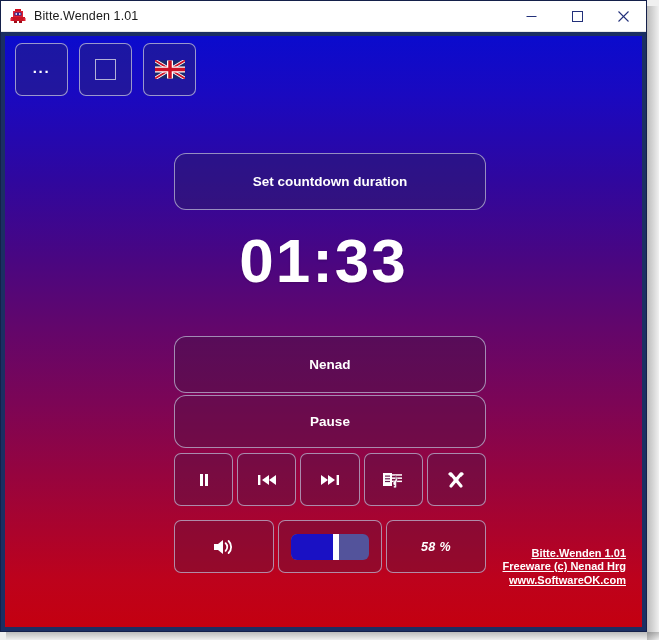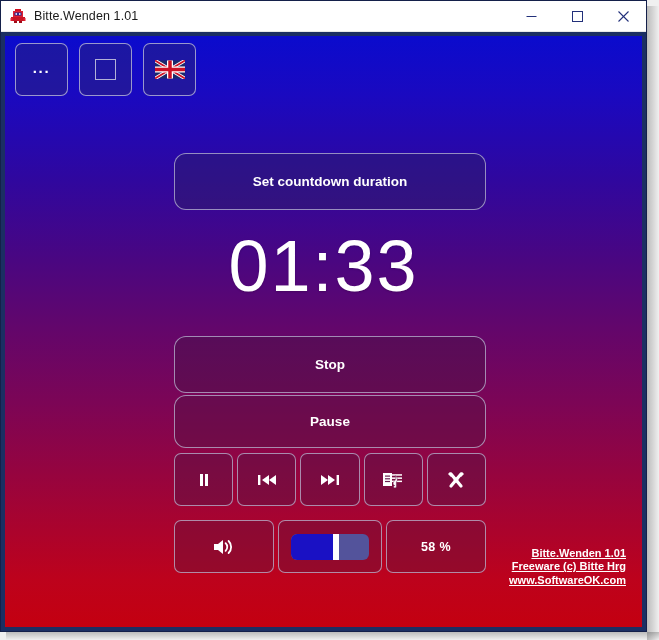--- a/index.html
+++ b/index.html
@@ -104,21 +104,21 @@
   }
 
   #btn-setduration { top:117px; height:57px; }
   #btn-stop   { top:300px; height:57px; background:rgba(70,22,70,0.42); }
   #btn-pause  { top:359px; height:53px; background:rgba(78,22,68,0.42);align-items:center; }
 
   
   #countdown {
     position:absolute; left:0; right:0; top:194px;
     text-align:center;
-    font-size:72px; font-weight:normal; color:#ffffff;
+    font-size:62px; font-weight:bold; color:#ffffff;
     letter-spacing:2px; line-height:1;
     text-shadow:0 1px 2px rgba(0,0,0,0.18);
   }
 
   
   #media-row {
     position:absolute; left:169px; top:417px;
     width:312px; height:53px;
     display:flex; gap:4px;
   }
@@ -160,21 +160,21 @@
     width:58%;
     background:#1a11c4;
     border-radius:6px 0 0 6px;
   }
   #slider-thumb {
     position:absolute; top:0; bottom:0;
     left:58%; margin-left:-3px;
     width:6px; background:#ffffff;
   }
   #volume-pct-cell { flex:1 1 auto; }
-  #volume-pct { font-size:12.5px; font-weight:bold; letter-spacing:0.4px; }
+  #volume-pct { font-size:12.5px; font-weight:bold; letter-spacing:0.4px;font-style:italic; }
 
   
   #footer {
     position:absolute; right:16px; bottom:40px;
     text-align:right;
     color:#ffffff; font-size:11px; font-weight:bold;
     line-height:13.5px;
   }
   #footer span { display:block; text-decoration:underline; white-space:nowrap; }
 </style>
@@ -245,21 +245,21 @@
       </div>
     </div>
 
     <div class="wide-btn" id="btn-setduration">
       <span>Set countdown duration</span>
     </div>
 
     <div id="countdown">01:33</div>
 
     <div class="wide-btn" id="btn-stop">
-      <span>Stop</span>
+      <span>Nenad</span>
     </div>
 
     <div class="wide-btn" id="btn-pause">
       <span>Pause</span>
     </div>
 
     <div id="media-row">
 
       <div class="media-btn">
         <svg width="14" height="16" viewBox="0 0 14 16">
@@ -327,21 +327,21 @@
         </div>
       </div>
 
       <div class="vol-cell" id="volume-pct-cell">
         <span id="volume-pct">58 %</span>
       </div>
     </div>
 
     <div id="footer">
       <span>Bitte.Wenden 1.01</span>
-      <span>Freeware (c) Bitte Hrg</span>
+      <span>Freeware (c) Nenad Hrg</span>
       <span>www.SoftwareOK.com</span>
     </div>
 
   </div>
 </div>
 
 <div id="shadow-right"></div>
 <div id="shadow-bottom"></div>
 
 </body></html>

